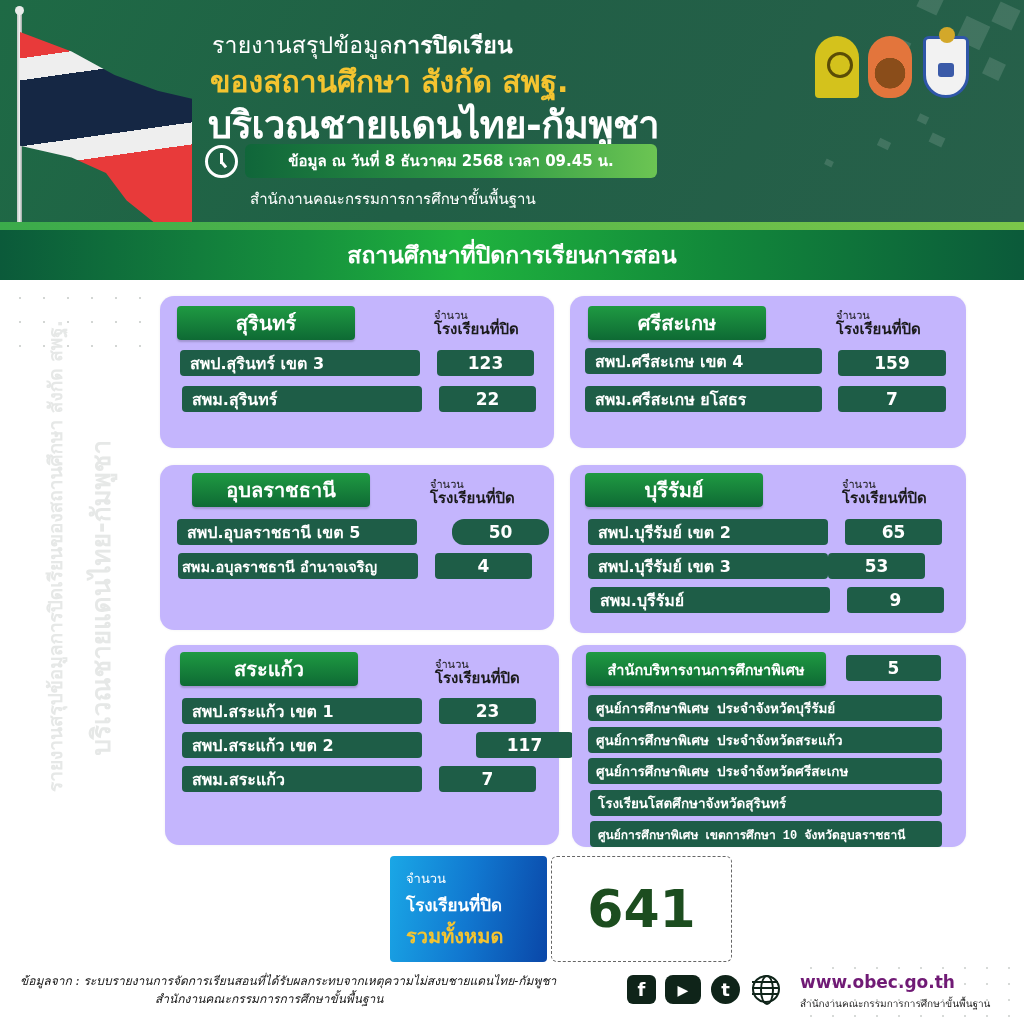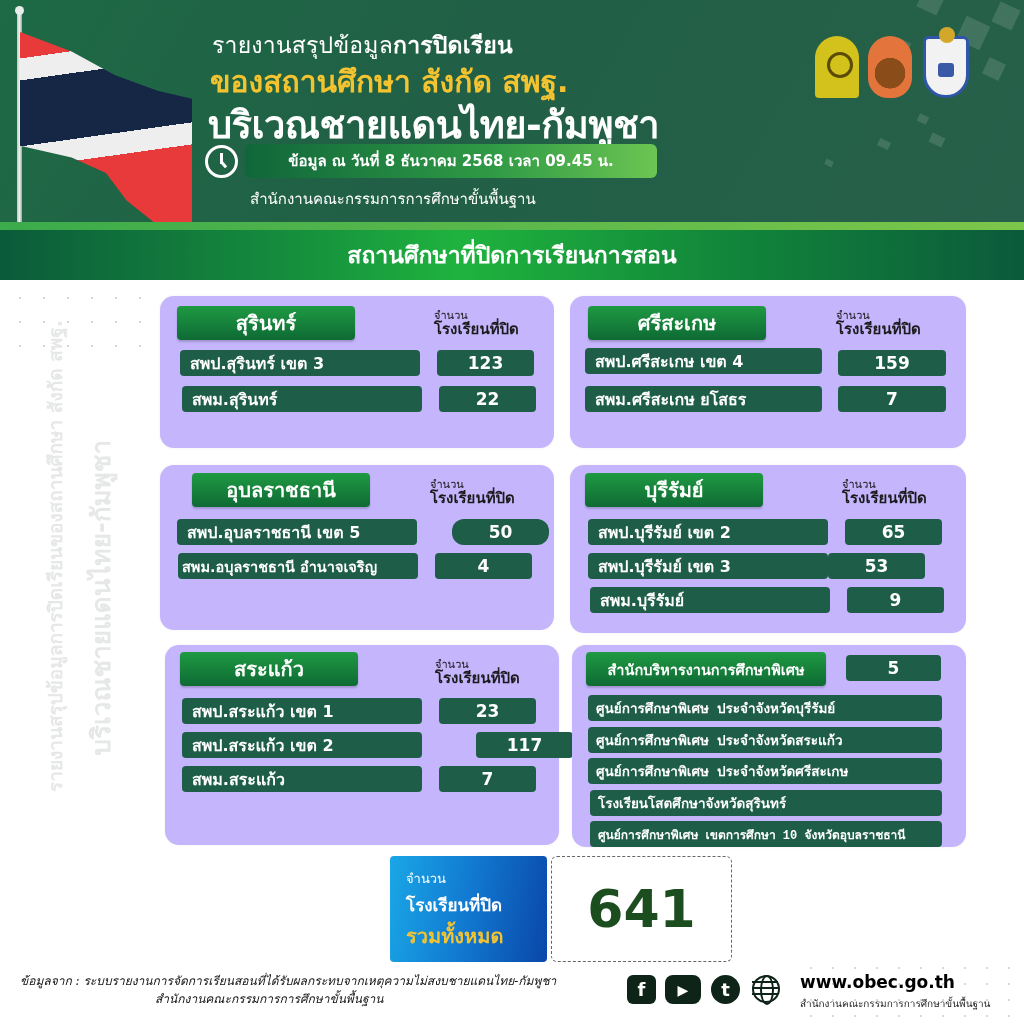--- a/index.html
+++ b/index.html
@@ -100,21 +100,21 @@
   
   .source { position: absolute; left: 20px; top: 972px; font-family: "DejaVu Serif", serif; font-style: italic; font-size: 12px; color: #111; line-height: 18px; }
   .source .l2 { padding-left: 135px; display: block; }
   .social { position: absolute; top: 975px; width: 29px; height: 29px; background: #0f2419; color: #fff; display: flex; align-items: center; justify-content: center; font-weight: bold; font-size: 18px; }
   .fb { left: 627px; border-radius: 6px; }
   .yt { left: 665px; width: 36px; border-radius: 8px; font-size: 14px; }
   .tw { left: 711px; border-radius: 50%; }
   .globe { position: absolute; left: 752px; top: 975px; width: 28px; height: 28px; border: 2.5px solid #0f2419; border-radius: 50%; }
   .globe::before { content: ""; position: absolute; left: 6px; top: -2px; width: 10px; height: 26px; border: 2px solid #0f2419; border-radius: 50%; }
   .globe::after { content: ""; position: absolute; left: -2px; top: 10px; width: 26px; height: 2px; background: #0f2419; box-shadow: 0 -6px 0 #0f2419, 0 6px 0 #0f2419; }
-  .site { position: absolute; left: 800px; top: 972px; color: #000000; font-size: 17px; font-weight: bold; }
+  .site { position: absolute; left: 800px; top: 972px; color: #701a75; font-size: 17px; font-weight: bold; }
   .site-sub { position: absolute; left: 800px; top: 996px; color: #222; font-size: 10px; }
   .dots-r { position: absolute; left: 800px; top: 960px; width: 224px; height: 64px;
     background-image: radial-gradient(#d7dad8 1.2px, transparent 1.4px); background-size: 22px 16px; z-index: -1; }
 </style>
 </head>
 <body>
 
 <div class="header">
   <div class="sq" style="left:920px;top:-10px;width:22px;height:22px;"></div>
   <div class="sq" style="left:960px;top:20px;width:26px;height:26px;"></div>

